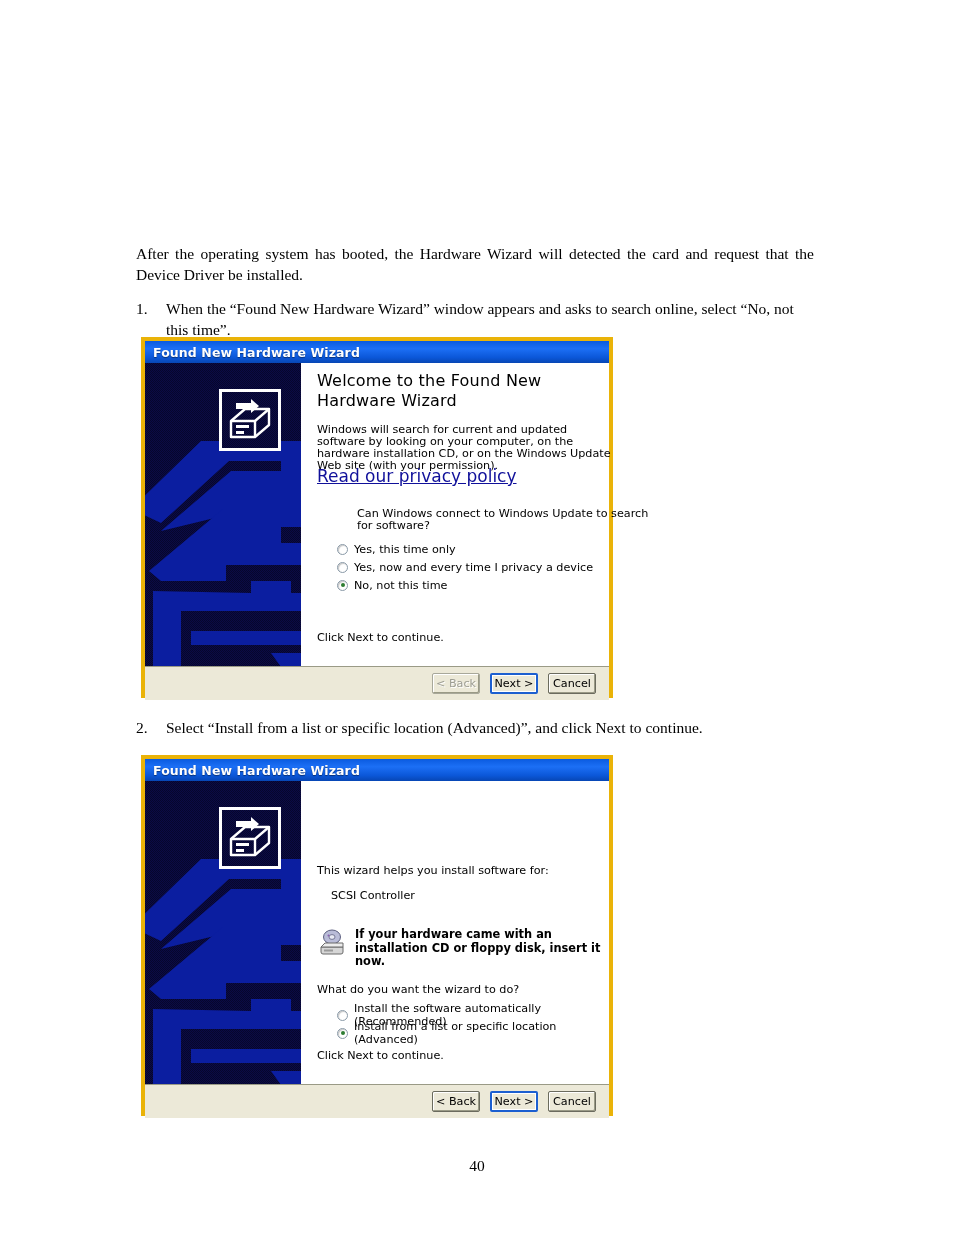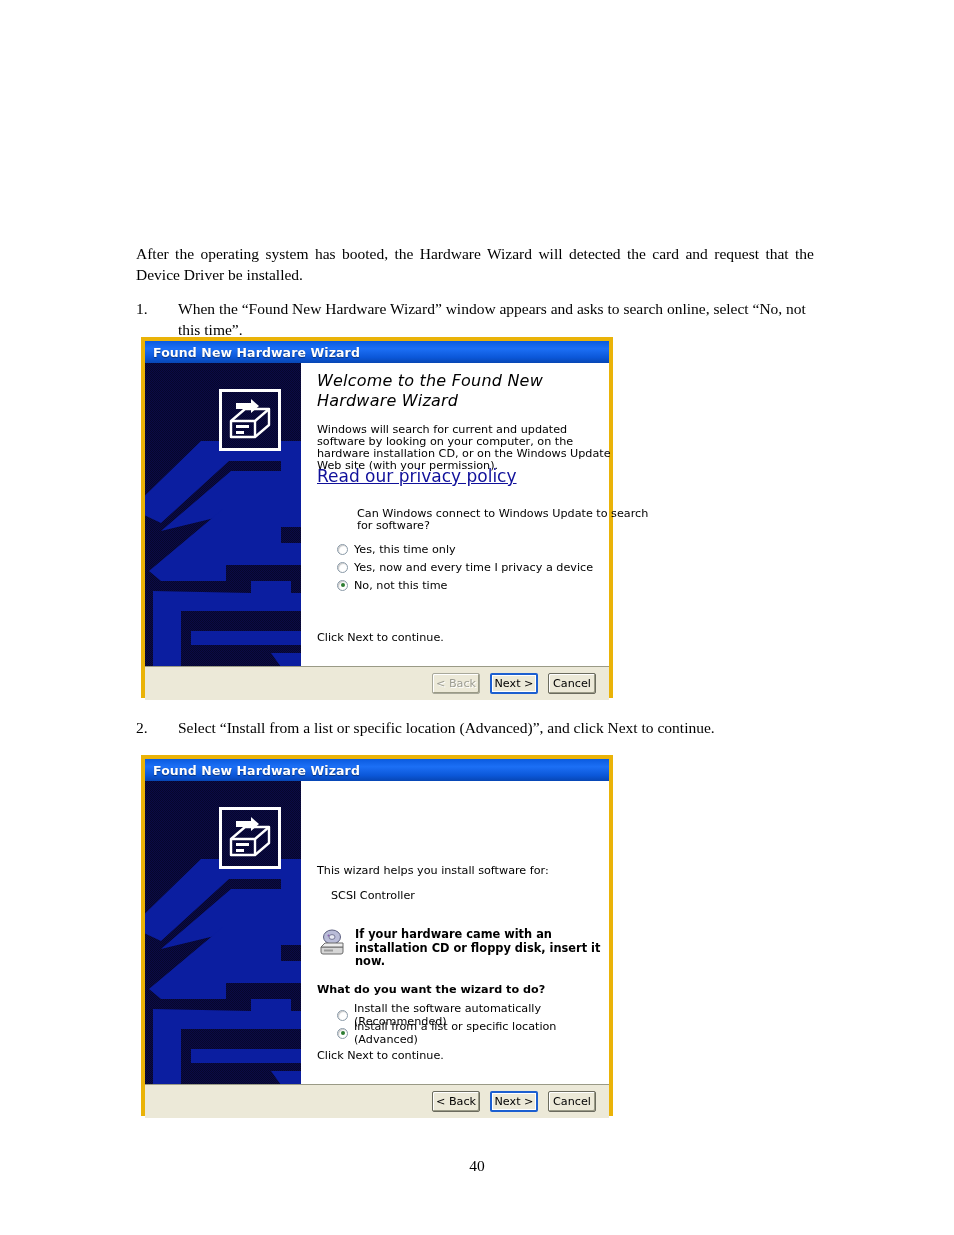--- a/index.html
+++ b/index.html
@@ -42,21 +42,21 @@
     line-height: 21px;
   }
   .step-num {
     position: absolute;
     left: 0;
     top: 0;
     width: 26px;
   }
   .step-text {
     display: block;
-    margin-left: 42px;
+    margin-left: 30px;
   }
   #step1 { top: 298px; }
   #step2 { top: 717px; }
 
   .page-number {
     position: absolute;
     left: 0;
     top: 1157px;
     width: 954px;
     text-align: center;
@@ -150,21 +150,20 @@
 
   .welcome-head {
     position: absolute;
     left: 16px;
     top: 8px;
     width: 270px;
     font-size: 16px;
     line-height: 20px;
     font-weight: normal;
     letter-spacing: 0.2px;
-    font-style: italic;
   }
 
   .para {
     position: absolute;
     font-size: 11.2px;
     line-height: 12px;
     width: 294px;
   }
 
   .privacy-link {
@@ -395,21 +394,21 @@
             <ellipse cx="15" cy="9" rx="8.5" ry="7" fill="#b9bcd8" stroke="#5d6080" stroke-width="1"></ellipse>
             <ellipse cx="15" cy="9" rx="3" ry="2.4" fill="#e8eaf4" stroke="#5d6080" stroke-width="0.8"></ellipse>
             <circle cx="11.5" cy="7.5" r="1" fill="#8a5fb0"></circle>
             <path d="M4 19 L26 19 L26 24 Q26 26 24 26 L6 26 Q4 26 4 24 Z" fill="#d6d6d6" stroke="#6b6b6b" stroke-width="1"></path>
             <path d="M4 19 L8 15 L26 15 L26 19 Z" fill="#ececec" stroke="#6b6b6b" stroke-width="1"></path>
             <rect x="7" y="21.5" width="9" height="2" fill="#9a9a9a"></rect>
           </svg>
           <div class="cd-text">If your hardware came with an installation CD or floppy disk, insert it now.</div>
         </div>
 
-        <div class="para" style="left:16px; top:203px;font-weight:bold;">What do you want the wizard to do?</div>
+        <div class="para" style="left:16px; top:203px;">What do you want the wizard to do?</div>
 
         <div class="radio-group" style="top:225px;">
           <div class="radio-row">
             <span class="radio"></span>
             <span>Install the software automatically (Recommended)</span>
           </div>
           <div class="radio-row">
             <span class="radio checked"></span>
             <span>Install from a list or specific location (Advanced)</span>
           </div>

